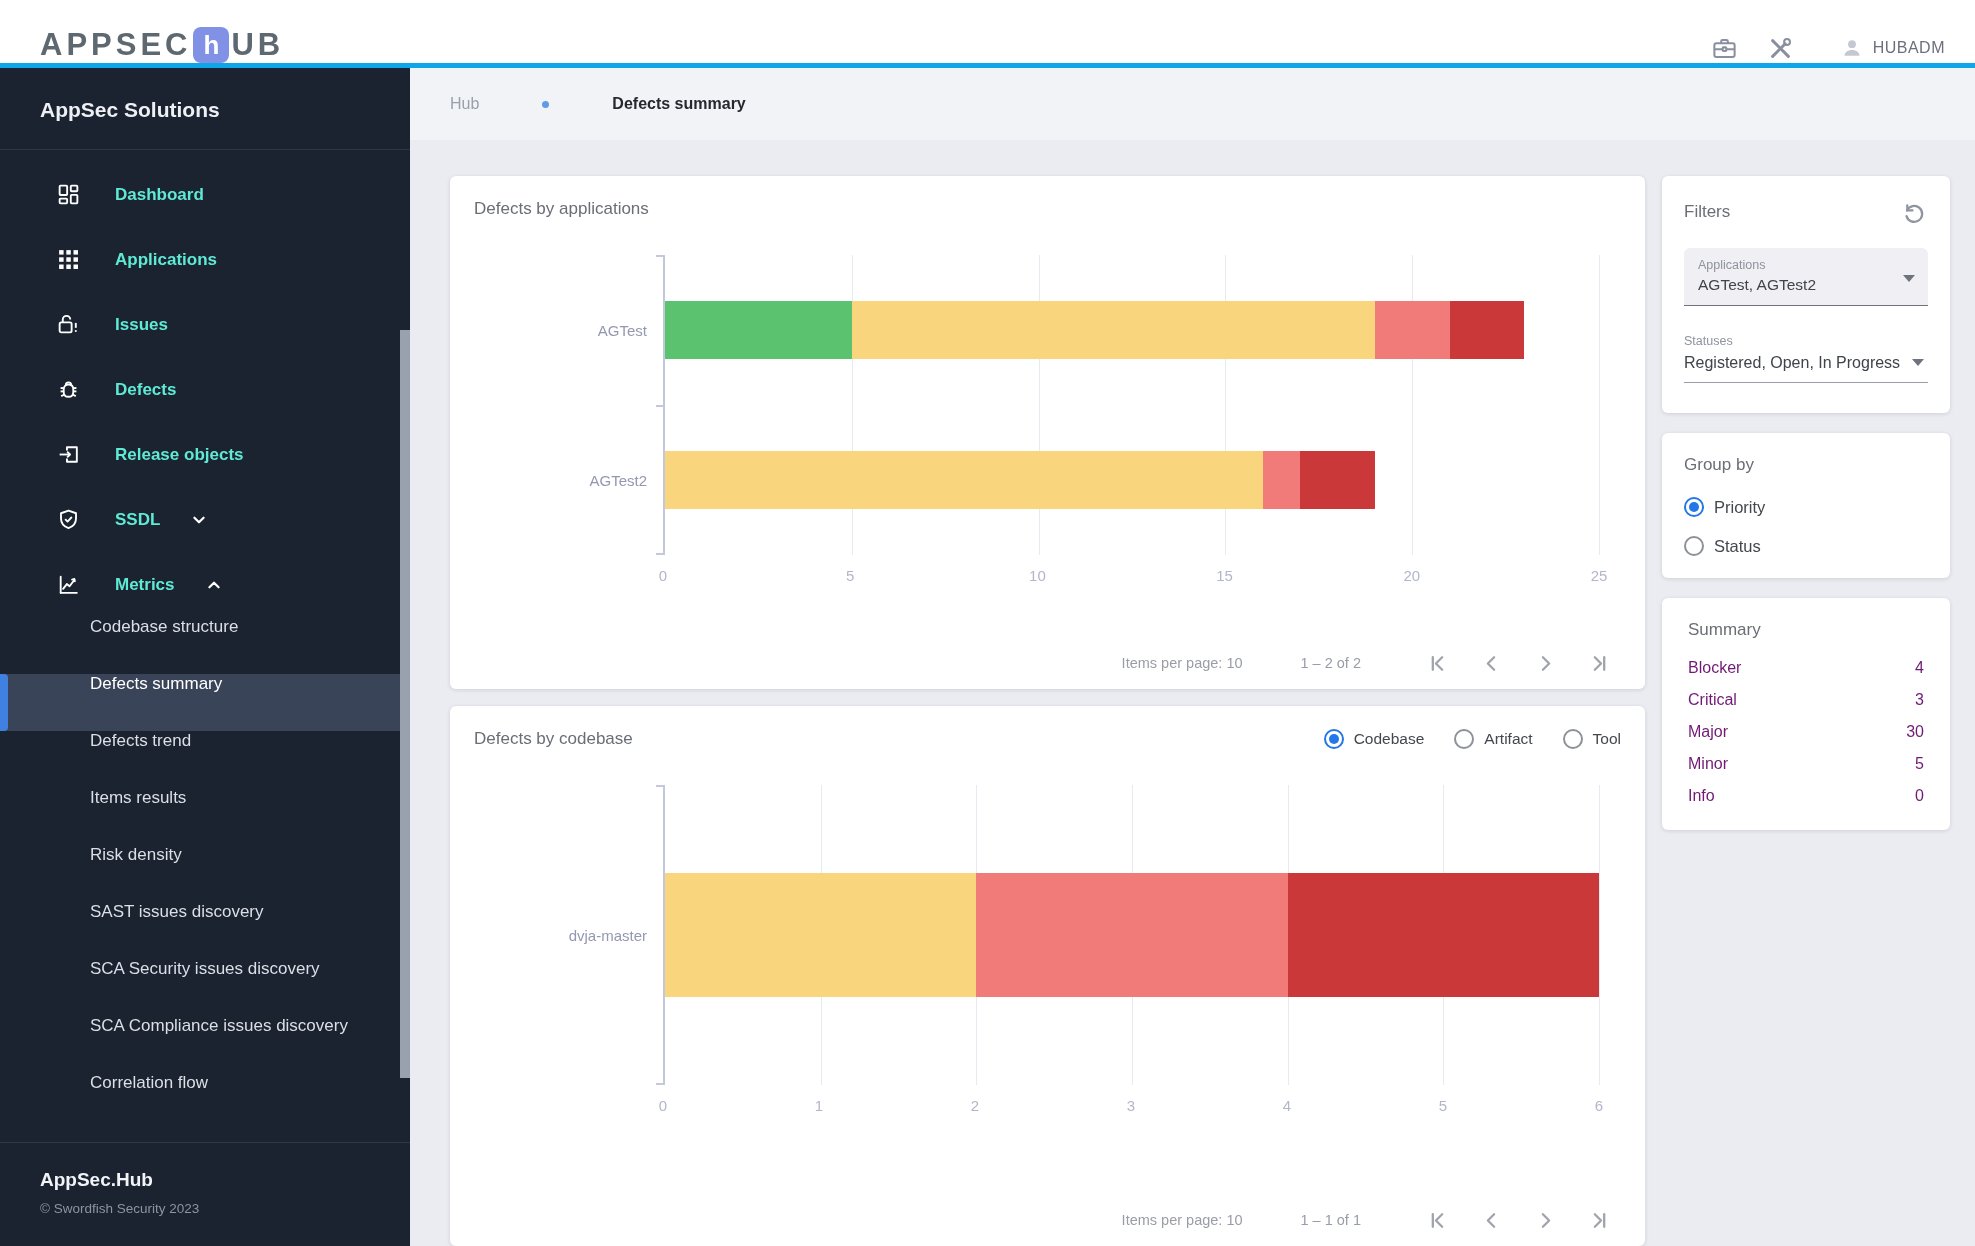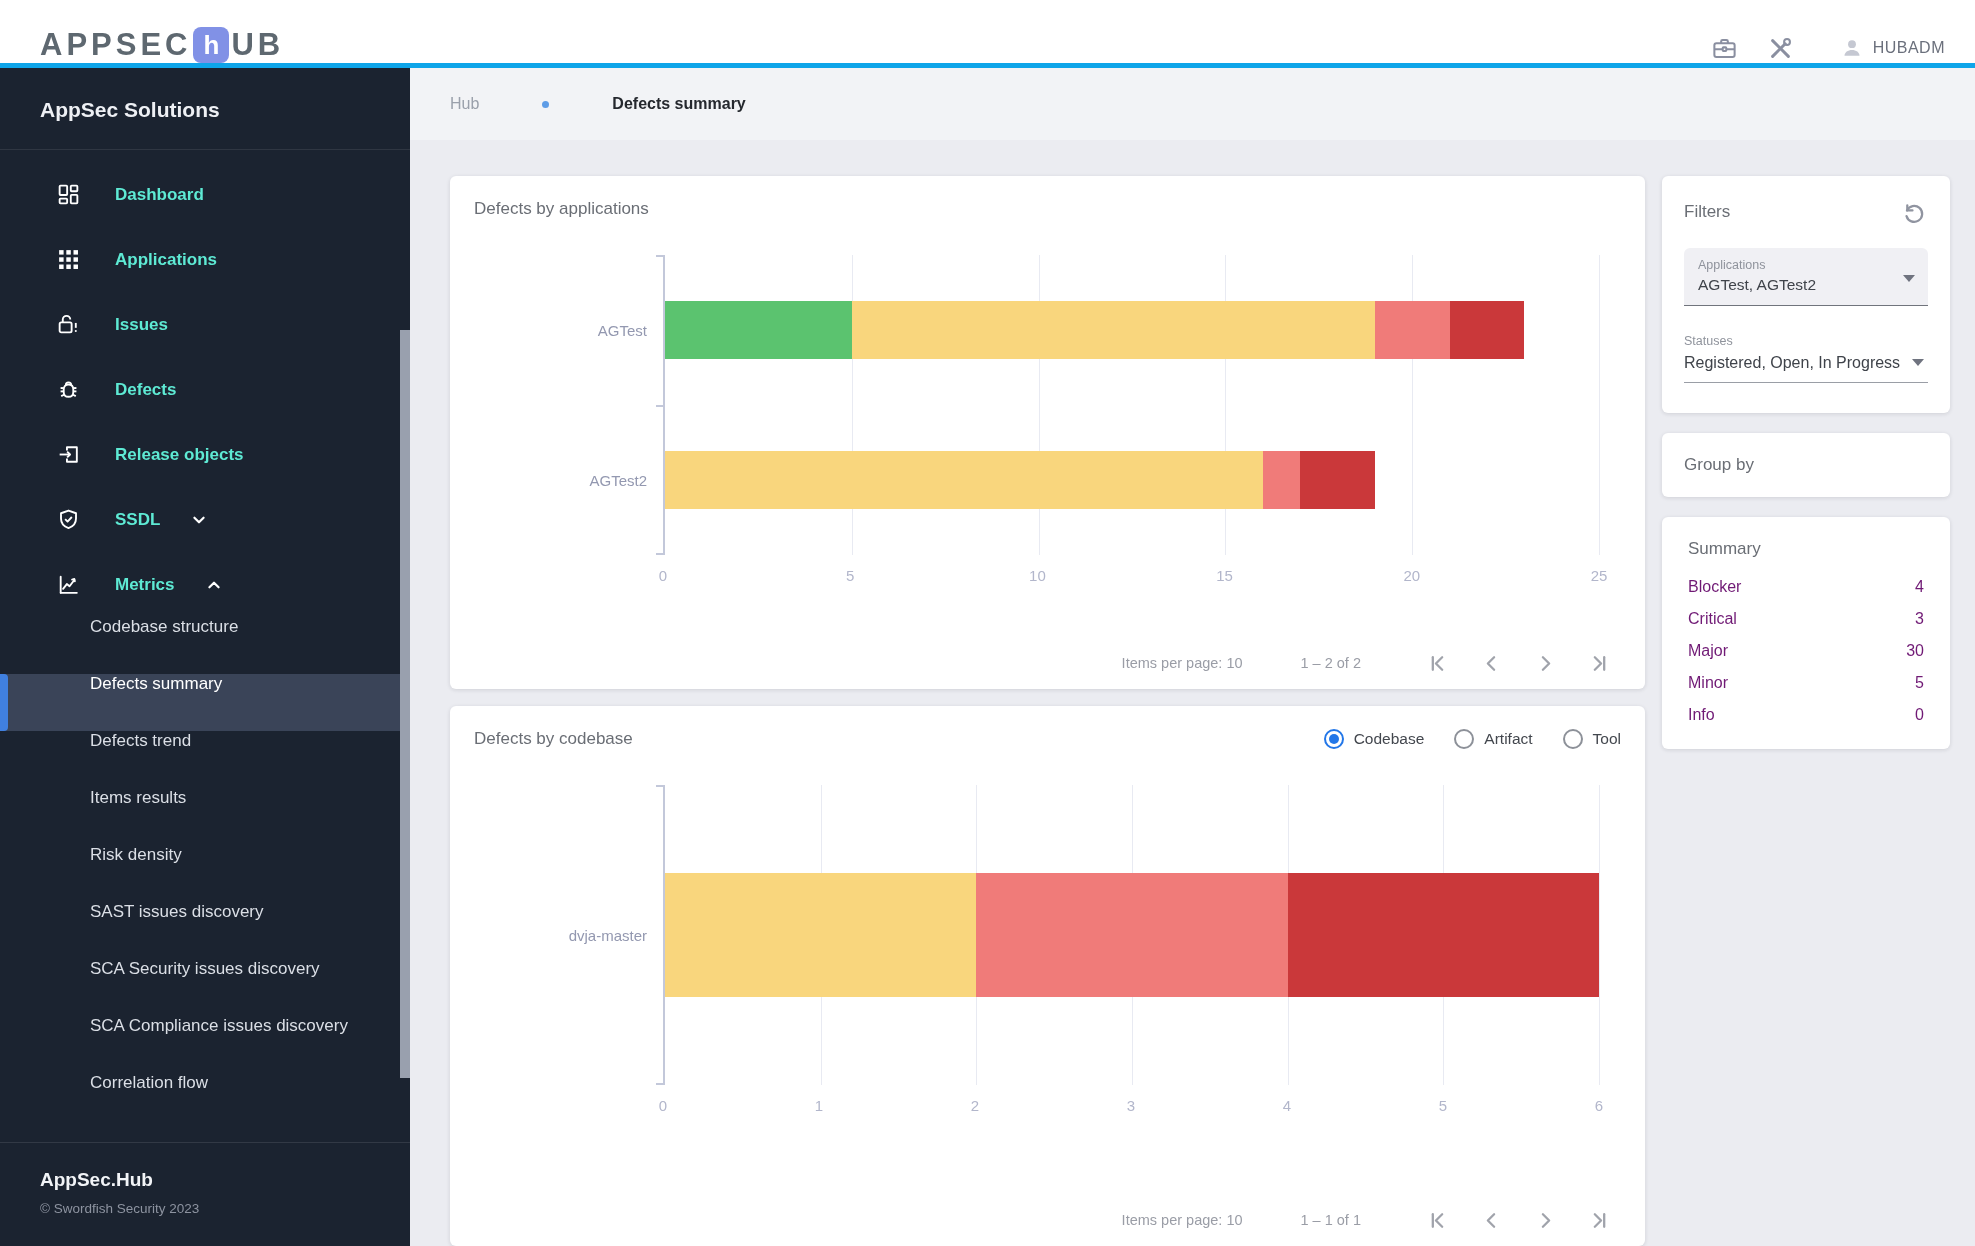--- a/index.html
+++ b/index.html
@@ -487,20 +487,30 @@
           </div>
           <div class="field-std">
             <div class="field-label">Statuses</div>
             <div class="field-value">Registered, Open, In Progress</div>
             <span class="caret"></span>
           </div>
         </section>
 
         <section class="card groupby-card">
           <div class="card-title">Group by</div>
+          <div class="gb-options">
+            <span class="radio-opt">
+              <span class="radio checked"></span>
+              <span class="radio-label">Priority</span>
+              </span>
+            <span class="radio-opt">
+              <span class="radio"></span>
+              <span class="radio-label">Status</span>
+              </span>
+          </div>
         </section>
 
         <section class="card summary-card">
           <div class="card-title">Summary</div>
           <div class="sum-rows">
             <div class="sum-row">
               <span class="sum-label">Blocker</span>
               <span class="sum-value">4</span>
               </div>
             <div class="sum-row">

